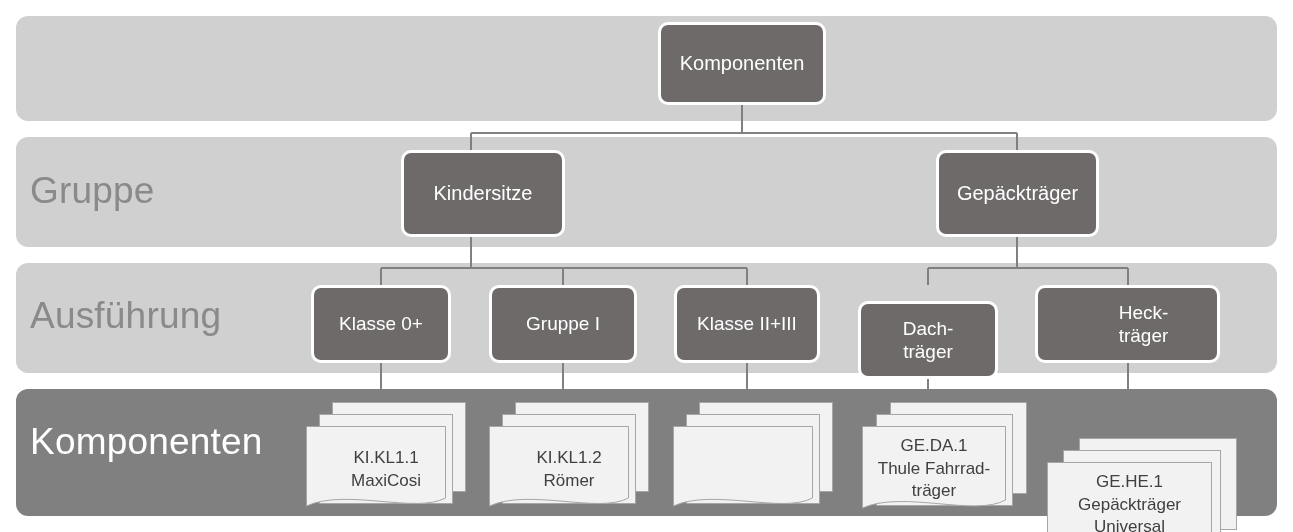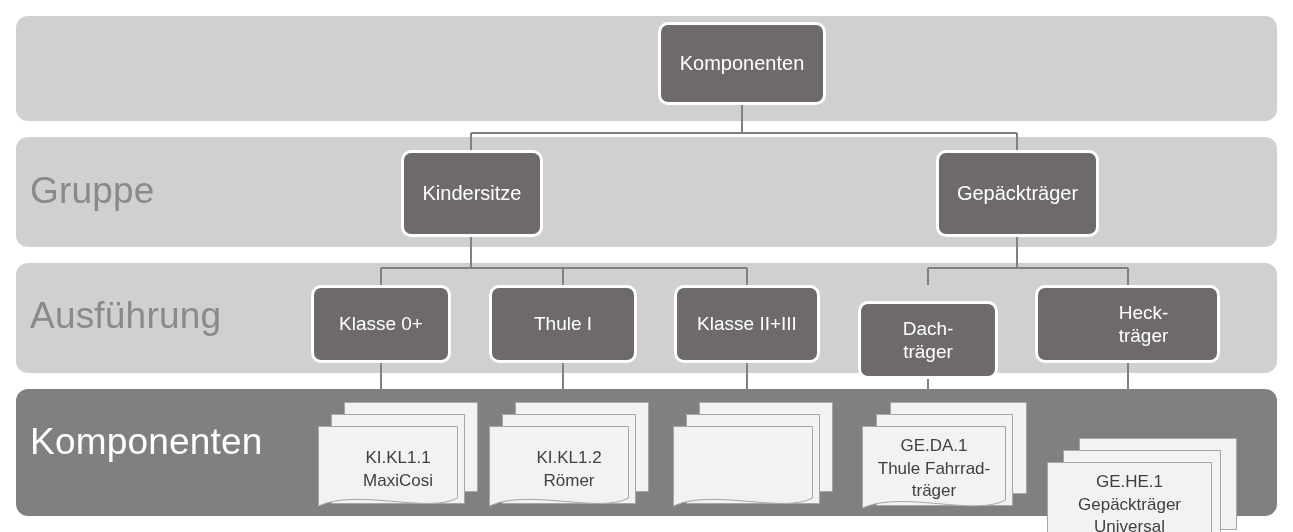--- a/index.html
+++ b/index.html
@@ -133,37 +133,37 @@
       <path d="M 381 363 L 381 400"></path>
       <path d="M 563 363 L 563 400"></path>
       <path d="M 747 363 L 747 400"></path>
       <path d="M 928 363 L 928 400"></path>
       <path d="M 1128 363 L 1128 400"></path>
     </g>
   </svg>
 
   <div class="node big" style="left:658px; top:22px; width:168px; height:83px;">Komponenten</div>
 
-  <div class="node big" style="left:401px; top:150px; width:142px; height:87px;">Kindersitze</div>
+  <div class="node big" style="left:401px; top:150px; width:164px; height:87px;">Kindersitze</div>
 
   <div class="node big" style="left:936px; top:150px; width:163px; height:87px;">Gepäckträger</div>
 
   <div class="node" style="left:311px; top:285px; width:140px; height:78px;">Klasse 0+</div>
 
-  <div class="node" style="left:489px; top:285px; width:148px; height:78px;">Thule I</div>
+  <div class="node" style="left:489px; top:285px; width:148px; height:78px;">Gruppe I</div>
 
   <div class="node" style="left:674px; top:285px; width:146px; height:78px;text-align:center;">Klasse II+III</div>
 
   <div class="node" style="left:858px; top:285px; width:140px; height:78px; white-space:pre-line;margin-top:16px;">Dach-
 träger</div>
 
   <div class="node" style="left:1035px; top:285px; width:185px; height:78px; white-space:pre-line;padding-left:38px;">Heck-
 träger</div>
 
-  <div class="stack" style="left:318px; top:402px; width:160px; height:112px;">
+  <div class="stack" style="left:306px; top:402px; width:160px; height:112px;">
     <div class="sheet" style="left:26px; top:0; width:134px; height:90px;"></div>
     <div class="sheet" style="left:13px; top:12px; width:134px; height:90px;"></div>
     <div class="sheet front" style="left:0; top:24px; width:140px; height:88px;">
       <svg width="140" height="88" viewBox="0 0 140 88">
         <path d="M0.5,0.5 L139.5,0.5 L139.5,72 C110,88 40,62 0.5,80 Z" fill="#f2f2f2" stroke="#a6a6a6" stroke-width="1"></path>
       </svg>
     </div>
     <div class="sheet-text" style="top:45px;">KI.KL1.1
 MaxiCosi</div>
   </div>

